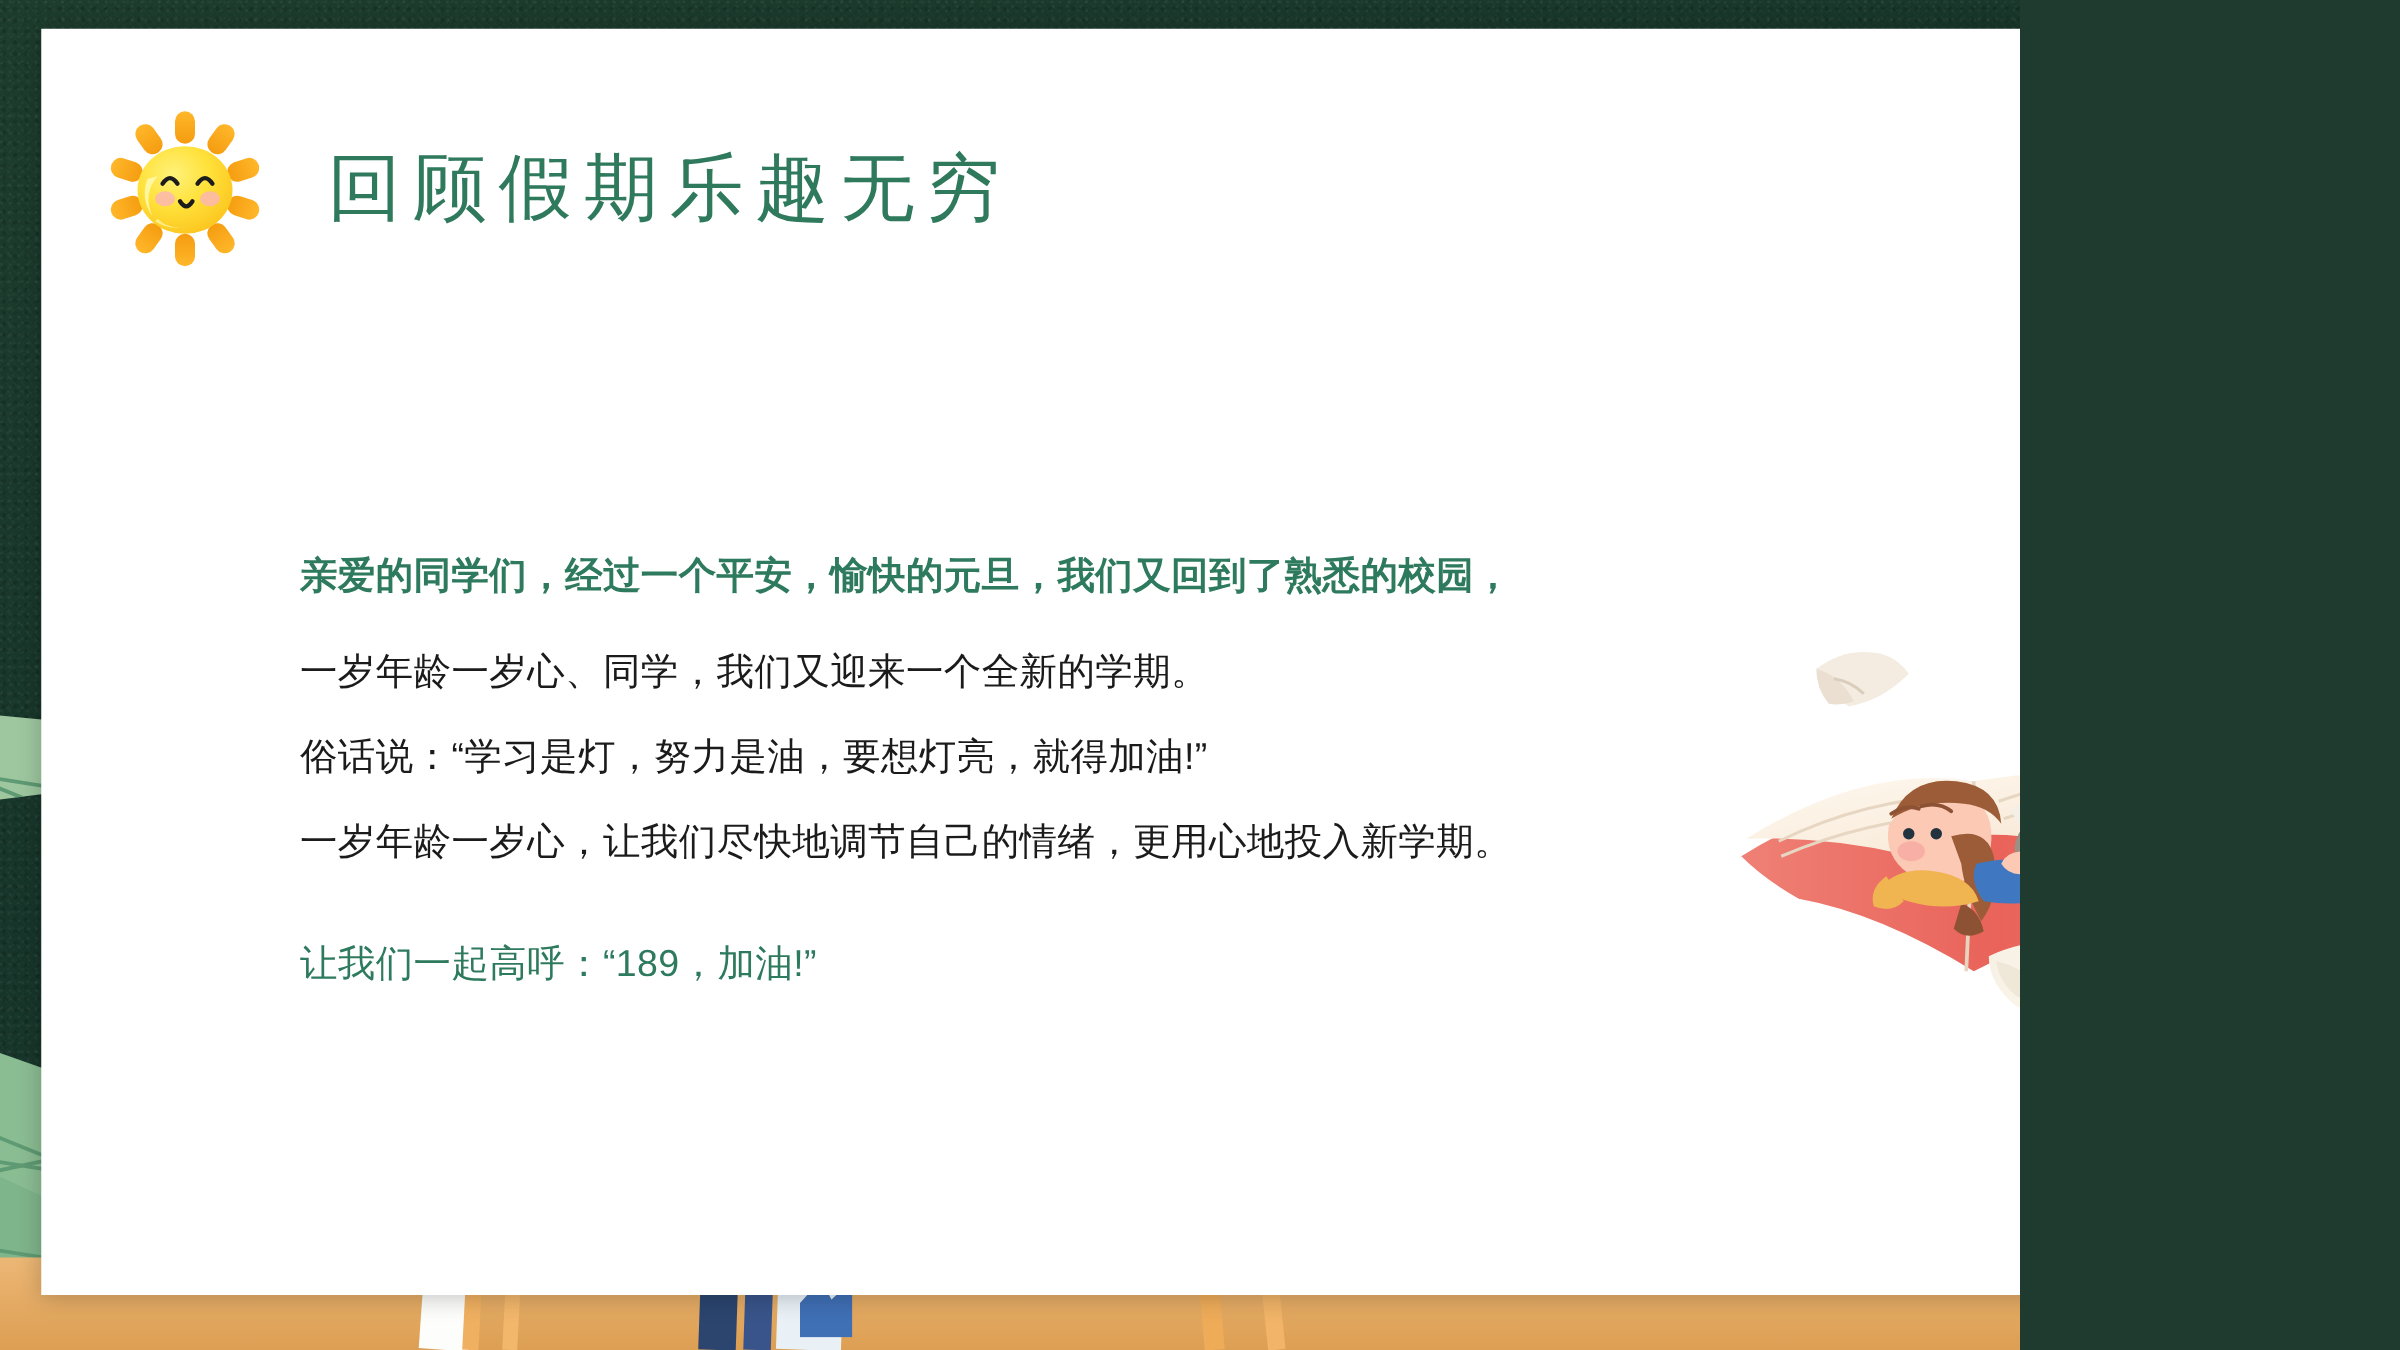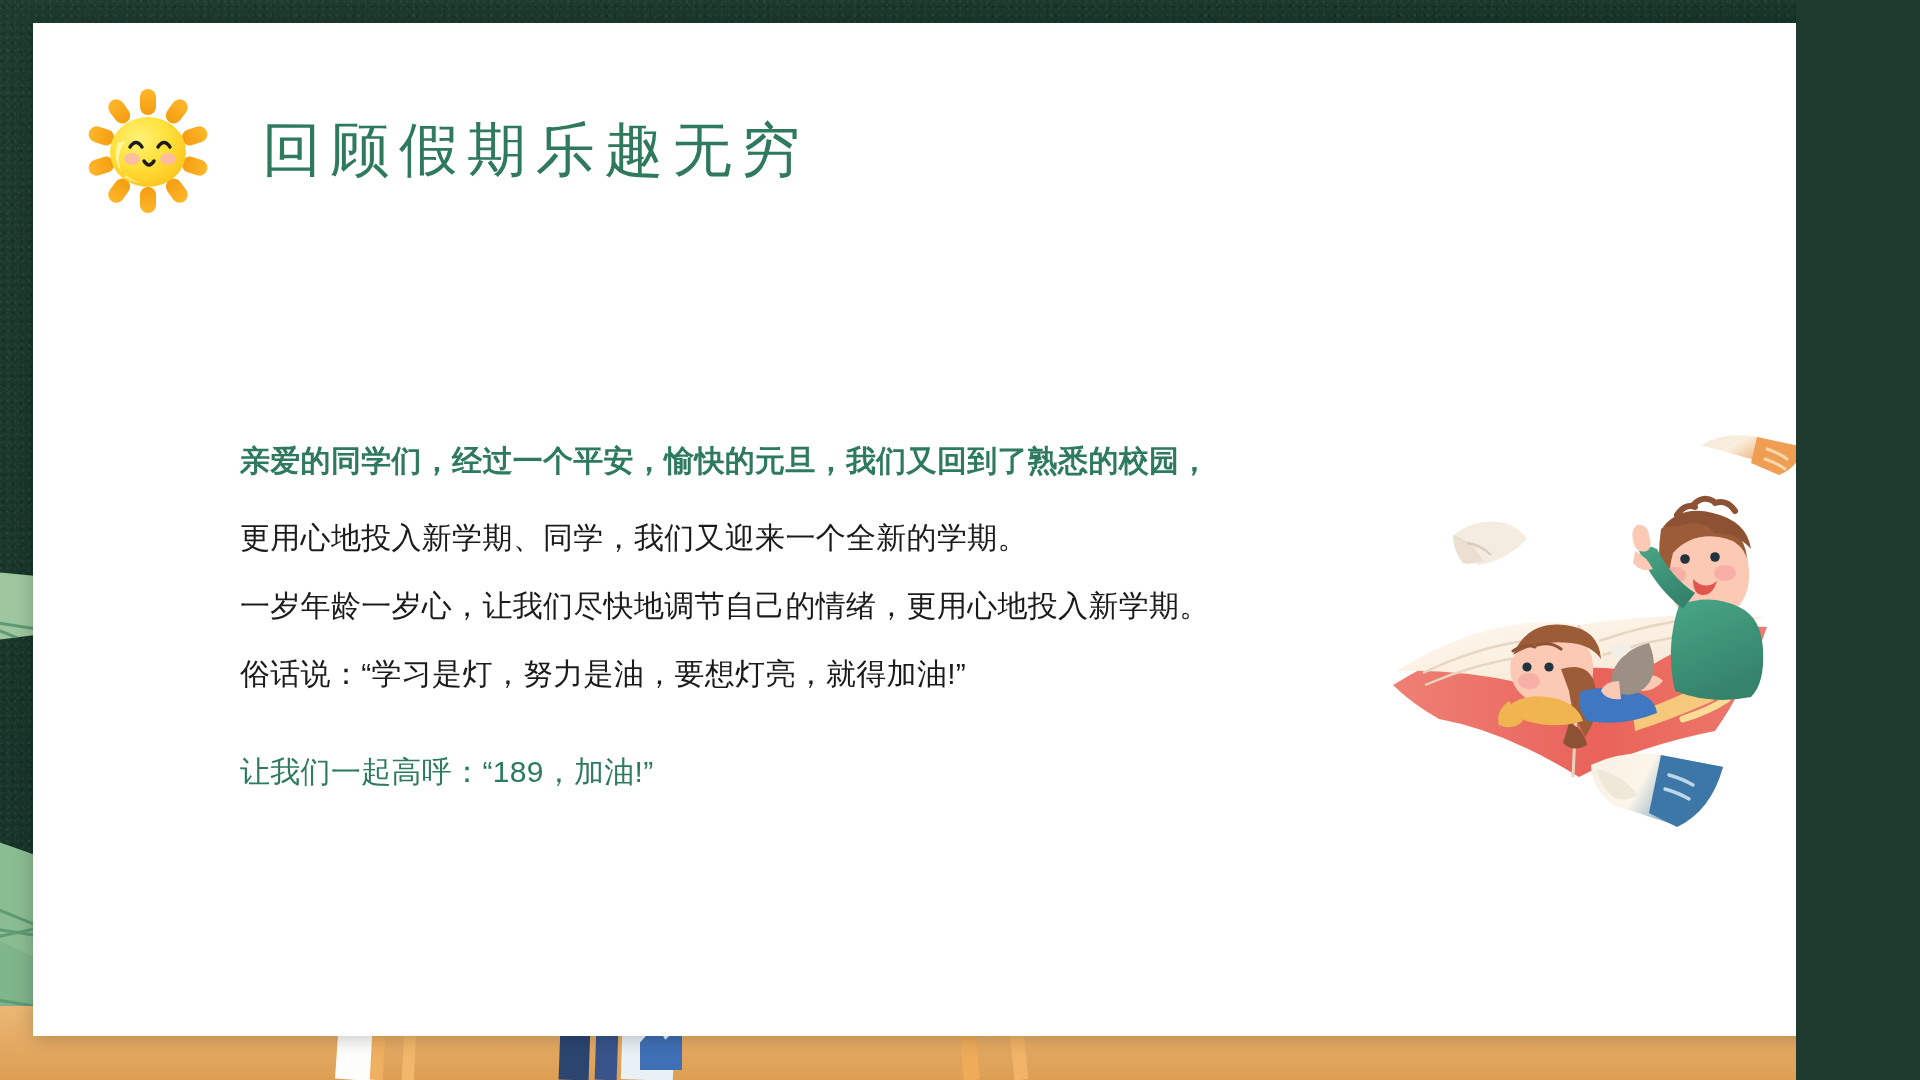--- a/index.html
+++ b/index.html
@@ -1,18 +1,18 @@
 <!DOCTYPE html>
 <html><head>
 <meta charset="utf-8">
 <style>
   html,body{margin:0;padding:0;background:#1f3a2e;}
   *{box-sizing:border-box;}
   .stage{
-    position:relative;width:1796px;height:1080px;overflow:hidden;
+    position:relative;width:1616px;height:1080px;overflow:hidden;
     font-family:"Liberation Sans","DejaVu Sans",sans-serif;
     background:#1d4ed8;
   }
   
   .board{
     position:absolute;inset:0;
     background:
       radial-gradient(circle at 18% 22%, rgba(255,255,255,.045) 0 1px, transparent 1.4px),
       radial-gradient(circle at 62% 48%, rgba(255,255,255,.04) 0 1px, transparent 1.4px),
       radial-gradient(circle at 35% 78%, rgba(0,0,0,.14) 0 1.4px, transparent 2px),
@@ -228,27 +228,27 @@
         </svg>
       </div>
       <div class="title" style="color: rgb(47, 122, 93);">回顾假期乐趣无穷</div>
     </div>
 
     <div class="body-text">
       <div class="row r1">
         <div class="line l1" style="color: rgb(46, 122, 94); font-weight: bold;">亲爱的同学们，经过一个平安，愉快的元旦，我们又回到了熟悉的校园，</div>
       </div>
       <div class="row r2">
-        <div class="line l2" style="color: rgb(27, 27, 27); font-weight: normal;">更用心地投入新学期、同学，我们又迎来一个全新的学期。</div>
+        <div class="line l2" style="color: rgb(27, 27, 27); font-weight: normal;">一岁年龄一岁心、同学，我们又迎来一个全新的学期。</div>
+      </div>
+      <div class="row r4">
+        <div class="line l4" style="color: rgb(27, 27, 27); font-weight: normal;">俗话说：“学习是灯，努力是油，要想灯亮，就得加油!”</div>
       </div>
       <div class="row r3">
         <div class="line l3" style="color: rgb(27, 27, 27); font-weight: normal;">一岁年龄一岁心，让我们尽快地调节自己的情绪，更用心地投入新学期。</div>
-      </div>
-      <div class="row r4">
-        <div class="line l4" style="color: rgb(27, 27, 27); font-weight: normal;">俗话说：“学习是灯，努力是油，要想灯亮，就得加油!”</div>
       </div>
       <div class="row r5">
         <div class="line l5" style="color: rgb(46, 122, 94); font-weight: normal;">让我们一起高呼：“189，加油!”</div>
       </div>
     </div>
 
     <div class="illo">
       <svg viewBox="0 0 470 420" width="470" height="420" aria-hidden="true">
         <defs>
           <linearGradient id="pg" x1="0" y1="0" x2="1" y2="1">

